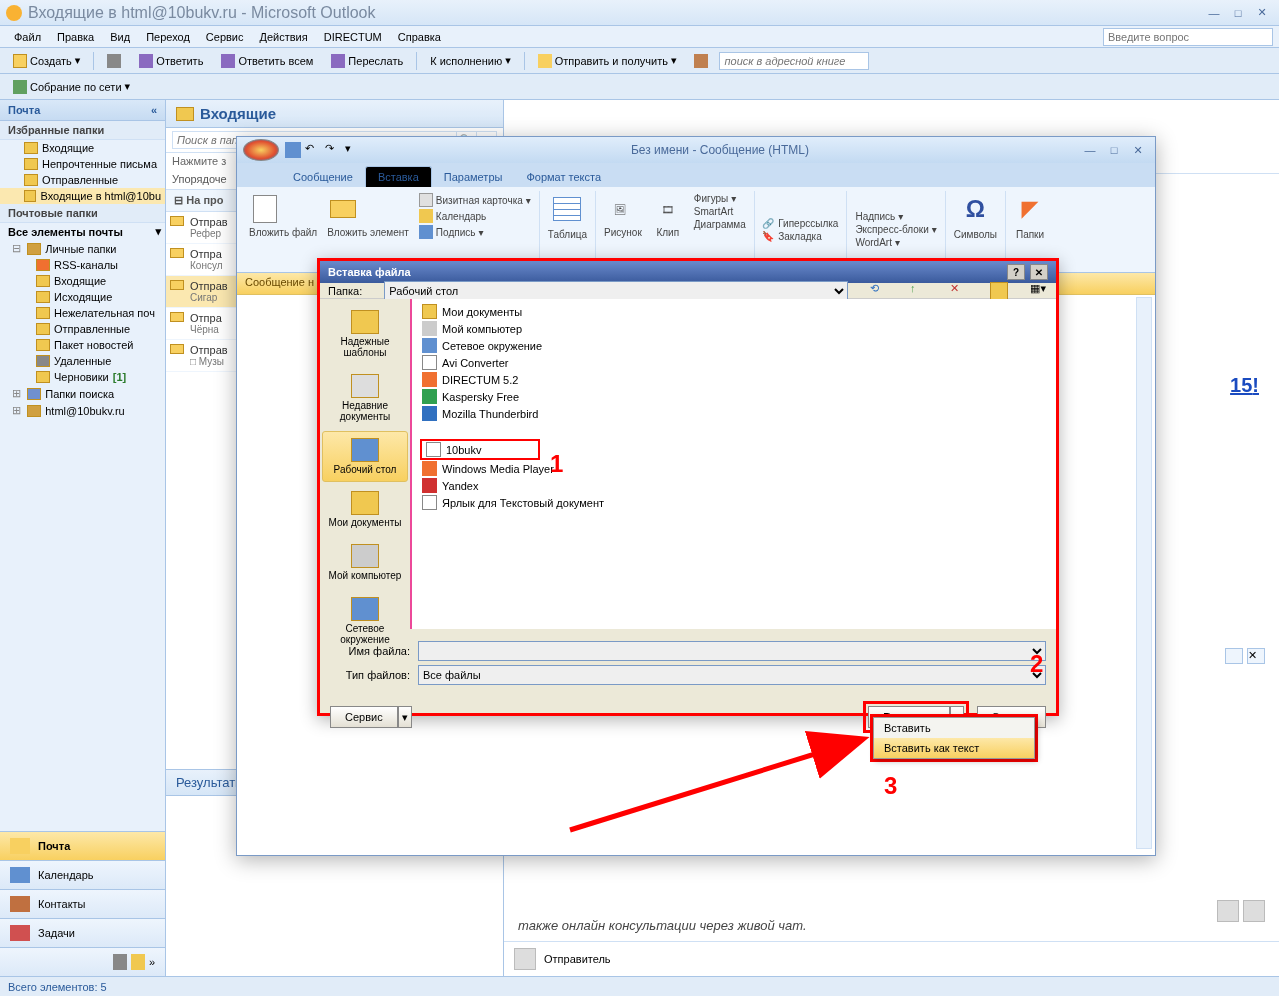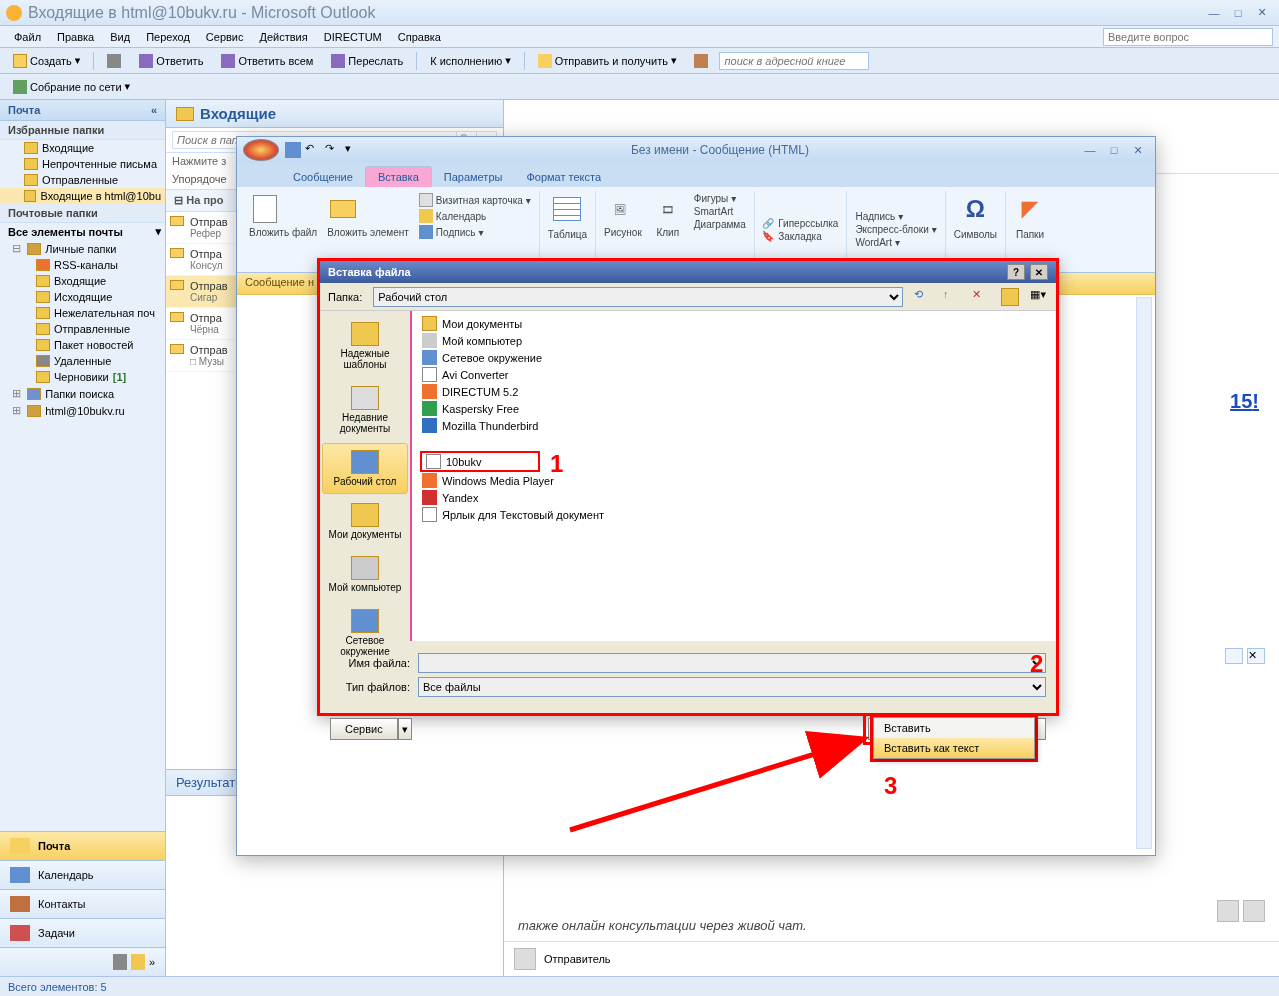--- a/index.html
+++ b/index.html
@@ -42,55 +42,55 @@
 .group-hdr { padding: 4px 8px; background: #eef5fd; font-weight: bold; color: #555; border-bottom: 1px solid #cfe0f4; }
 .msg-item { padding: 4px 8px 4px 24px; border-bottom: 1px solid #eef5fd; }
 .msg-item .from { color: #333; }
 .msg-item .subj { color: #777; font-size: 10px; }
 .msg-item .ico { position: absolute; margin-left: -20px; width: 14px; height: 10px; background: #f8d060; border: 1px solid #c09020; }
 .results-hdr { padding: 5px 10px; font-size: 13px; color: #2a5a9a; background: linear-gradient(#e8f1fb, #d6e6f7); border-top: 1px solid #a9c5e6; border-bottom: 1px solid #a9c5e6; margin-top: auto; }
 .right-pane { flex: 1; background: #fff; display: flex; flex-direction: column; }
 .rp-header { padding: 20px 12px; border-bottom: 1px solid #cfe0f4; margin-top: 16px; }
 .rp-header h2 { font-size: 15px; font-weight: bold; color: #222; }
 .rp-body { flex: 1; padding: 10px 14px; font-size: 12px; color: #333; position: relative; }
-.rp-link { color: #1a4bc0; font-weight: bold; text-decoration: underline; font-size: 20px; position: absolute; right: 20px; top: 216px; }
+.rp-link { color: #1a4bc0; font-weight: bold; text-decoration: underline; font-size: 20px; position: absolute; right: 20px; top: 200px; }
 .rp-footer { font-style: italic; padding: 8px 14px; font-size: 13px; color: #444; }
 .sender-row { border-top: 1px solid #cfe0f4; padding: 6px 10px; display: flex; align-items: center; gap: 8px; }
 .avatar-sm { width: 22px; height: 22px; background: #ddd; border: 1px solid #bbb; }
 .statusbar { height: 20px; background: #e1ecf8; border-top: 1px solid #a9c5e6; padding: 2px 8px; color: #2a5a9a; display: flex; align-items: center; }
 
 
 .compose { position: absolute; left: 236px; top: 136px; width: 920px; height: 720px; background: #c9ddf3; border: 1px solid #7a9ac6; box-shadow: 0 4px 20px rgba(0,0,0,.3); display: flex; flex-direction: column; }
 .compose-title { height: 26px; background: linear-gradient(#e0edfb, #c3daf2); display: flex; align-items: center; padding: 0 6px; }
 .office-btn { width: 36px; height: 22px; background: radial-gradient(#f8d060, #e05030 60%, #3070c0); border-radius: 50%; border: 1px solid #888; }
 .qat { display: flex; gap: 4px; margin-left: 6px; }
 .qat span { width: 16px; height: 16px; display: inline-block; }
 .compose-title .ctitle { flex: 1; text-align: center; color: #4a6a9a; font-size: 12px; }
 .ribbon-tabs { height: 24px; background: #c9ddf3; display: flex; align-items: flex-end; padding-left: 44px; }
 .rtab { padding: 4px 12px; cursor: pointer; color: #2a5a9a; }
-.rtab.active { background: #f9a8d4; border: 1px solid #a9c5e6; border-bottom: none; border-radius: 3px 3px 0 0; }
+.rtab.active { background: #000000; border: 1px solid #a9c5e6; border-bottom: none; border-radius: 3px 3px 0 0; }
 .ribbon { height: 86px; background: #eef5fd; border-bottom: 1px solid #a9c5e6; display: flex; padding: 4px; gap: 0; }
 .rgroup { border-right: 1px solid #cfe0f4; padding: 2px 8px; display: flex; flex-direction: column; align-items: center; justify-content: flex-start; gap: 2px; font-size: 10px; color: #444; }
 .rgroup .big-ico { width: 32px; height: 32px; display: flex; align-items: center; justify-content: center; margin-bottom: 2px; }
 .rgroup-row { display: flex; gap: 10px; }
 .rgroup-col { display: flex; flex-direction: column; gap: 2px; font-size: 10px; }
 .rgroup-col span { display: flex; align-items: center; gap: 3px; white-space: nowrap; }
 .compose-bar { height: 22px; background: linear-gradient(#fde8a8, #f8d060); border-bottom: 1px solid #e0c060; padding: 3px 8px; color: #6a4a00; }
 .compose-body { flex: 1; background: #fff; display: flex; }
 .send-area { width: 72px; background: #eef5fd; border-right: 1px solid #cfe0f4; display: flex; flex-direction: column; align-items: center; padding-top: 12px; }
 .send-btn { width: 56px; height: 44px; background: linear-gradient(#fff, #e8f1fb); border: 1px solid #a9c5e6; display: flex; flex-direction: column; align-items: center; justify-content: center; font-size: 10px; cursor: pointer; }
 .send-btn .env { width: 24px; height: 16px; background: #fff; border: 1px solid #888; position: relative; }
 .fields-area { flex: 1; padding: 6px; }
 .compose-scroll { position: absolute; right: 3px; top: 160px; bottom: 6px; width: 16px; background: #e8f1fb; border: 1px solid #cfe0f4; }
 
 
 .filedlg { position: absolute; left: 317px; top: 258px; width: 742px; height: 458px; background: #ece9d8; border: 3px solid red; box-shadow: 0 4px 16px rgba(0,0,0,.3); }
 .fd-title { height: 22px; background: linear-gradient(#6a8acc, #3a5a9c); color: #fff; padding: 3px 8px; font-weight: bold; display: flex; align-items: center; justify-content: space-between; }
 .fd-title .fd-ctrls span { display: inline-flex; width: 18px; height: 16px; background: #d4d0c8; color: #000; align-items: center; justify-content: center; margin-left: 2px; border: 1px solid #888; font-size: 10px; }
-.fd-toolbar { height: 28px; display: flex; align-items: center; padding: 0 8px; gap: 11px; border-bottom: 1px solid #ccc; }
+.fd-toolbar { height: 16px; display: flex; align-items: center; padding: 0 8px; gap: 22px; border-bottom: 1px solid #ccc; }
 .fd-toolbar select { flex: 1; height: 20px; border: 1px solid #7a9ac6; font-size: 11px; }
 .fd-toolbar .fd-ico { width: 18px; height: 18px; display: inline-block; }
 .fd-body { display: flex; height: 330px; }
 .fd-places { width: 92px; background: #ece9d8; border-right: 2px solid #ec4899; padding: 4px 2px; }
 .fd-place { padding: 6px 4px; text-align: center; font-size: 10px; cursor: pointer; border: 1px solid transparent; border-radius: 3px; margin-bottom: 2px; }
 .fd-place .pico { width: 28px; height: 24px; margin: 0 auto 2px; background: #f0c850; border: 1px solid #c09020; }
 .fd-place.sel { background: linear-gradient(#fde8a8, #f8d060); border-color: #e0c060; }
 .fd-list { flex: 1; background: #fff; padding: 4px 8px; overflow: auto; }
 .fd-item { padding: 1px 2px; display: flex; align-items: center; gap: 5px; cursor: pointer; white-space: nowrap; }
 .fd-item .fico { width: 15px; height: 15px; display: inline-block; }

